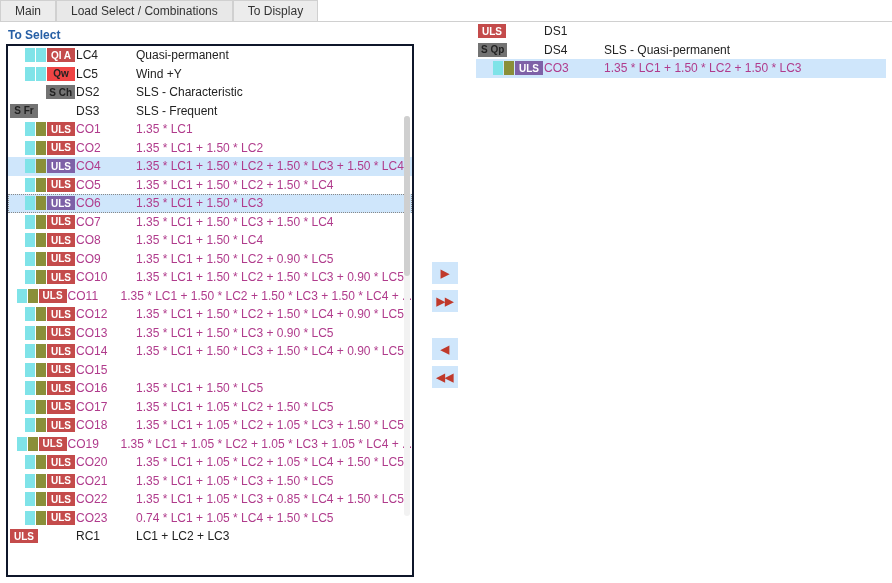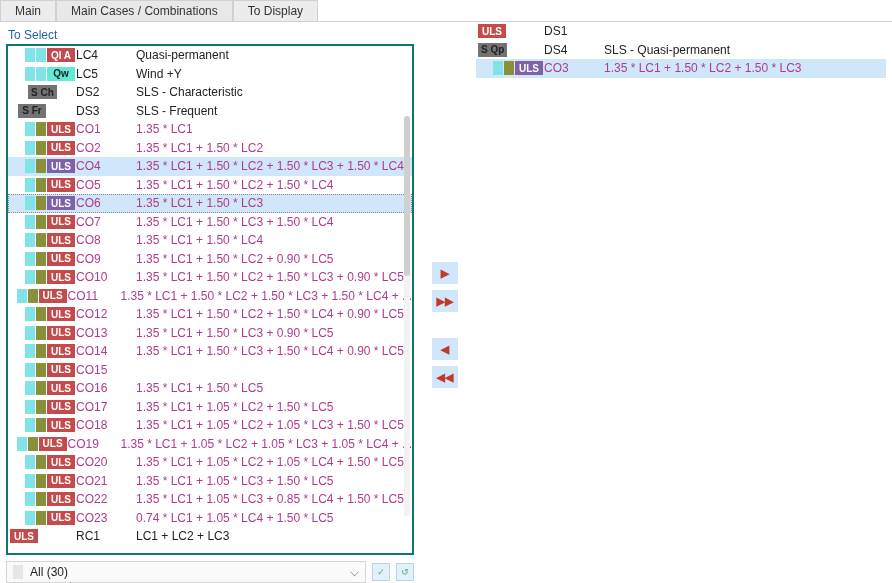--- a/index.html
+++ b/index.html
@@ -5,33 +5,33 @@
   html,body{margin:0;padding:0;font-family:"Segoe UI",Arial,sans-serif;font-size:12px;color:#222;background:#fff;width:892px;height:583px;overflow:hidden}
   *{box-sizing:border-box}
   .tabs{display:flex;height:22px;border-bottom:1px solid #d0d0d0;background:#fff}
   .tab{padding:3px 14px;background:#ececec;border:1px solid #d0d0d0;border-bottom:none;margin-right:0;color:#333;cursor:pointer}
   .tab.active{background:#e8e8e8}
   .work{display:flex;position:absolute;top:22px;left:0;right:0;bottom:0}
   .pane{display:flex;flex-direction:column}
   .pane.left{width:420px}
   .pane.mid{width:50px;align-items:center;justify-content:flex-start;padding-top:240px;gap:6px}
   .pane.right{flex:1}
-  .pane-hdr{color:#265fa5;font-weight:400;padding:6px 8px 2px 8px}
-  .list{border:2px solid #0f766e;margin:0 6px 6px 6px;height:576px;overflow:hidden;position:relative}
+  .pane-hdr{color:#265fa5;font-weight:700;padding:6px 8px 2px 8px}
+  .list{border:2px solid #0f172a;margin:0 6px 6px 6px;height:576px;overflow:hidden;position:relative}
   .list-body{overflow-y:auto;overflow-x:hidden;height:100%}
   .row{display:flex;align-items:center;height:18.5px;white-space:nowrap;padding-left:2px}
   .row.sel{background:#cfe6fb}
   .row.foc{border:1px dotted #888;padding-left:1px}
   .cells{display:flex;align-items:center;gap:0}
   .tag{display:inline-flex;align-items:center;justify-content:center;height:14px;font-size:10px;font-weight:600;color:#fff;margin-right:1px}
   .tag.sky{background:#7fe3e8;width:10px}
   .tag.olive{background:#8a8f39;width:10px}
   .tag.red{background:#c44b4b;min-width:28px;padding:0 3px}
   .tag.purple{background:#7e61a7;min-width:28px;padding:0 3px}
-  .tag.grn{background:#5eead4;color:#222;min-width:28px;padding:0 3px}
+  .tag.grn{background:#ef4444;color:#222;min-width:28px;padding:0 3px}
   .tag.grn2{background:#737373;color:#222;min-width:28px;padding:0 3px}
   .col-id{width:56px;}
   .col-id.magenta{color:#b03b8c}
   .col-desc{padding-left:4px}
   .col-desc.magenta{color:#b03b8c}
   .vscroll{position:absolute;right:2px;top:70px;width:6px;height:400px;background:#f2f2f2;border-radius:3px}
   .vthumb{position:absolute;right:2px;top:70px;width:6px;height:160px;background:#cfcfcf;border-radius:3px}
   .footer{display:flex;align-items:center;gap:6px;margin:0 6px}
   .combo{flex:1;display:flex;align-items:center;height:22px;border:1px solid #d6d6d6;background:#fafafa;padding:0 6px;justify-content:space-between}
   .combo .chev{color:#666}
@@ -39,21 +39,21 @@
   .movebtn{width:26px;height:22px;background:#cfe6fb;display:flex;align-items:center;justify-content:center;color:#c0392b;font-size:11px;font-weight:bold}
   .list-right{margin:0 6px;height:500px}
   .swatch{display:inline-block;width:10px;height:14px;margin-right:1px;vertical-align:middle}
   .tag.left10{width:10px;min-width:10px;padding:0}
 </style>
 </head>
 <body>
 
 <div class="tabs">
   <div class="tab">Main</div>
-  <div class="tab active">Main Cases / Combinations</div>
+  <div class="tab active">Load Select / Combinations</div>
   <div class="tab">To Display</div>
 </div>
 
 <div class="work">
 
   <div class="pane left">
     <div class="pane-hdr">To Select</div>
     <div class="list">
       <div class="list-body" id="left-body">
           <div class="row">
@@ -72,31 +72,31 @@
               <span class="cells" style="margin-left: 0px;">
                 <span class="tag sky left10"></span>
                 <span class="tag sky left10"></span>
                 <span class="tag grn">Qw</span>
               </span>
             </span>
             <span class="col-id">LC5</span>
             <span class="col-desc">Wind +Y</span>
           </div>
           <div class="row">
-            <span style="display: inline-flex; width: 66px; justify-content: center;">
+            <span style="display: inline-flex; width: 66px; justify-content: flex-end;">
               <span class="cells" style="margin-left: 0px;">
                 <span class="tag grn2">S Ch</span>
               </span>
             </span>
             <span class="col-id">DS2</span>
             <span class="col-desc">SLS - Characteristic</span>
           </div>
           <div class="row">
             <span style="display: inline-flex; width: 66px; justify-content: flex-start;">
-              <span class="cells" style="margin-left: 8px; text-align: center;">
+              <span class="cells" style="margin-left: 0px; text-align: center;">
                 <span class="tag grn2">S Fr</span>
               </span>
             </span>
             <span class="col-id">DS3</span>
             <span class="col-desc">SLS - Frequent</span>
           </div>
           <div class="row">
             <span style="display: inline-flex; width: 66px; justify-content: flex-end;">
               <span class="cells" style="margin-left: 0px;">
                 <span class="tag sky left10"></span>
@@ -342,31 +342,20 @@
               <span class="cells" style="margin-left: 0px;">
                 <span class="tag red">ULS</span>
               </span>
             </span>
             <span class="col-id">RC1</span>
             <span class="col-desc">LC1 + LC2 + LC3</span>
           </div>
         </div>
       <div class="vscroll"></div>
       <div class="vthumb"></div>
-    </div>
-    <div class="footer">
-      <div class="combo">
-        <span style="display:flex;align-items:center;gap:6px">
-          <span class="swatch" style="background:#e6e6e6"></span>
-          <span>All (30)</span>
-        </span>
-        <span class="chev">⌵</span>
-      </div>
-      <div class="sqbtn">✓</div>
-      <div class="sqbtn">↺</div>
     </div>
   </div>
 
   <div class="pane mid">
     <div class="movebtn">▶</div>
     <div class="movebtn">▶▶</div>
     <div style="height:14px"></div>
     <div class="movebtn">◀</div>
     <div class="movebtn">◀◀</div>
   </div>

